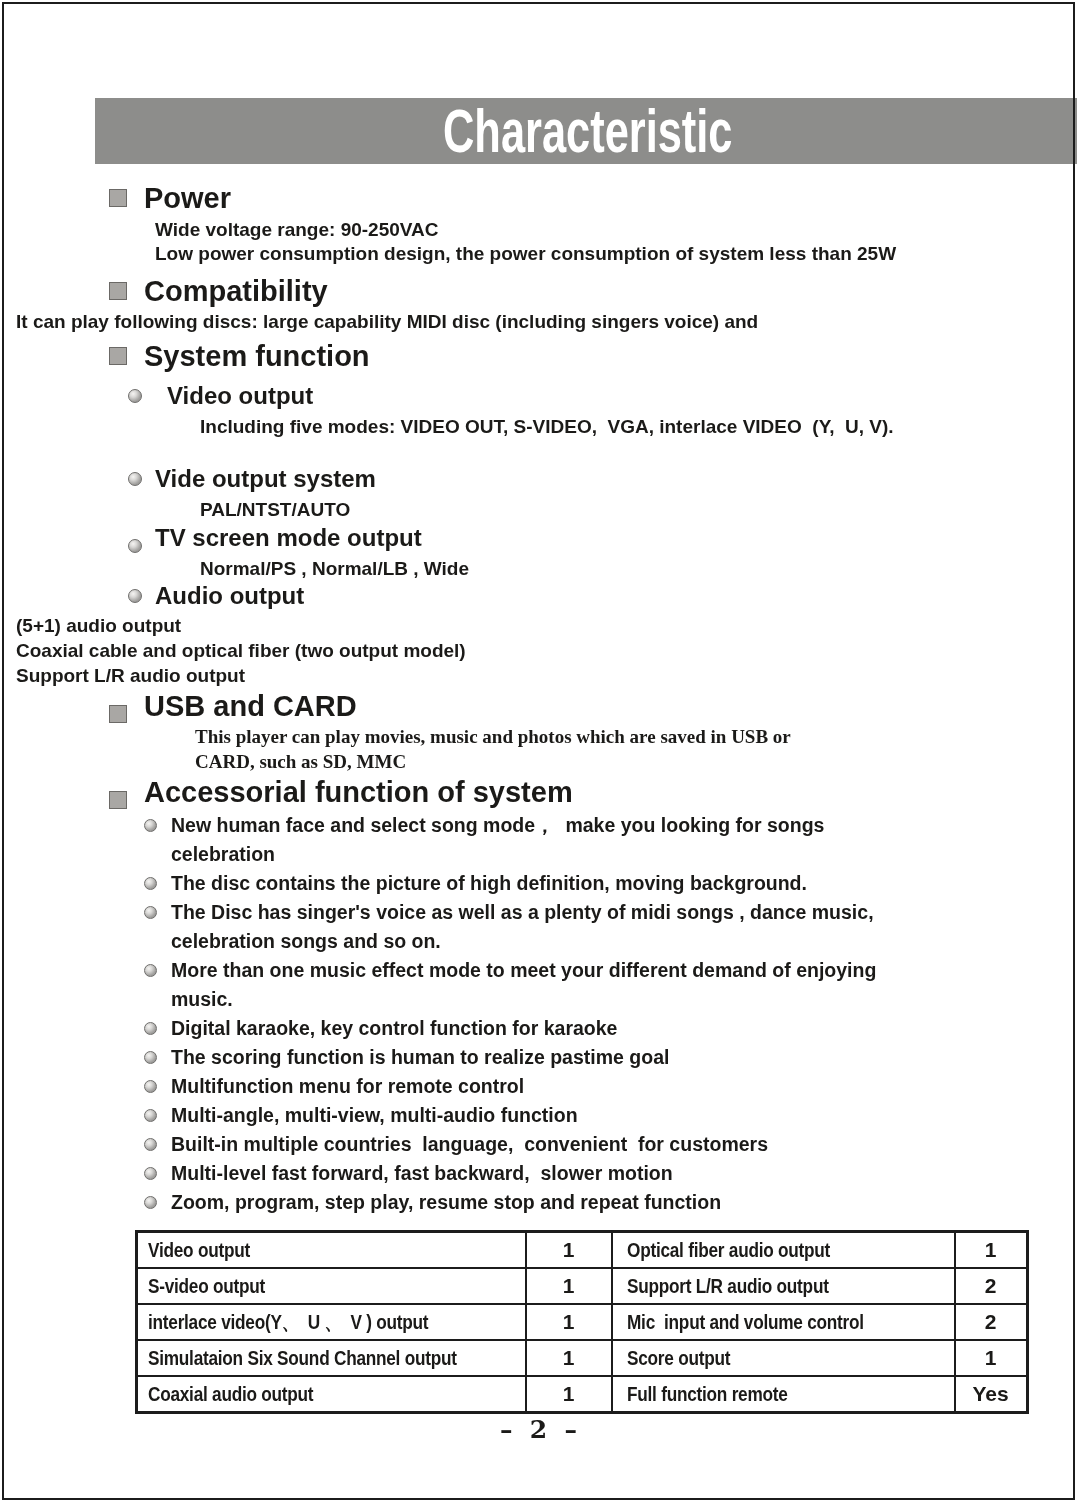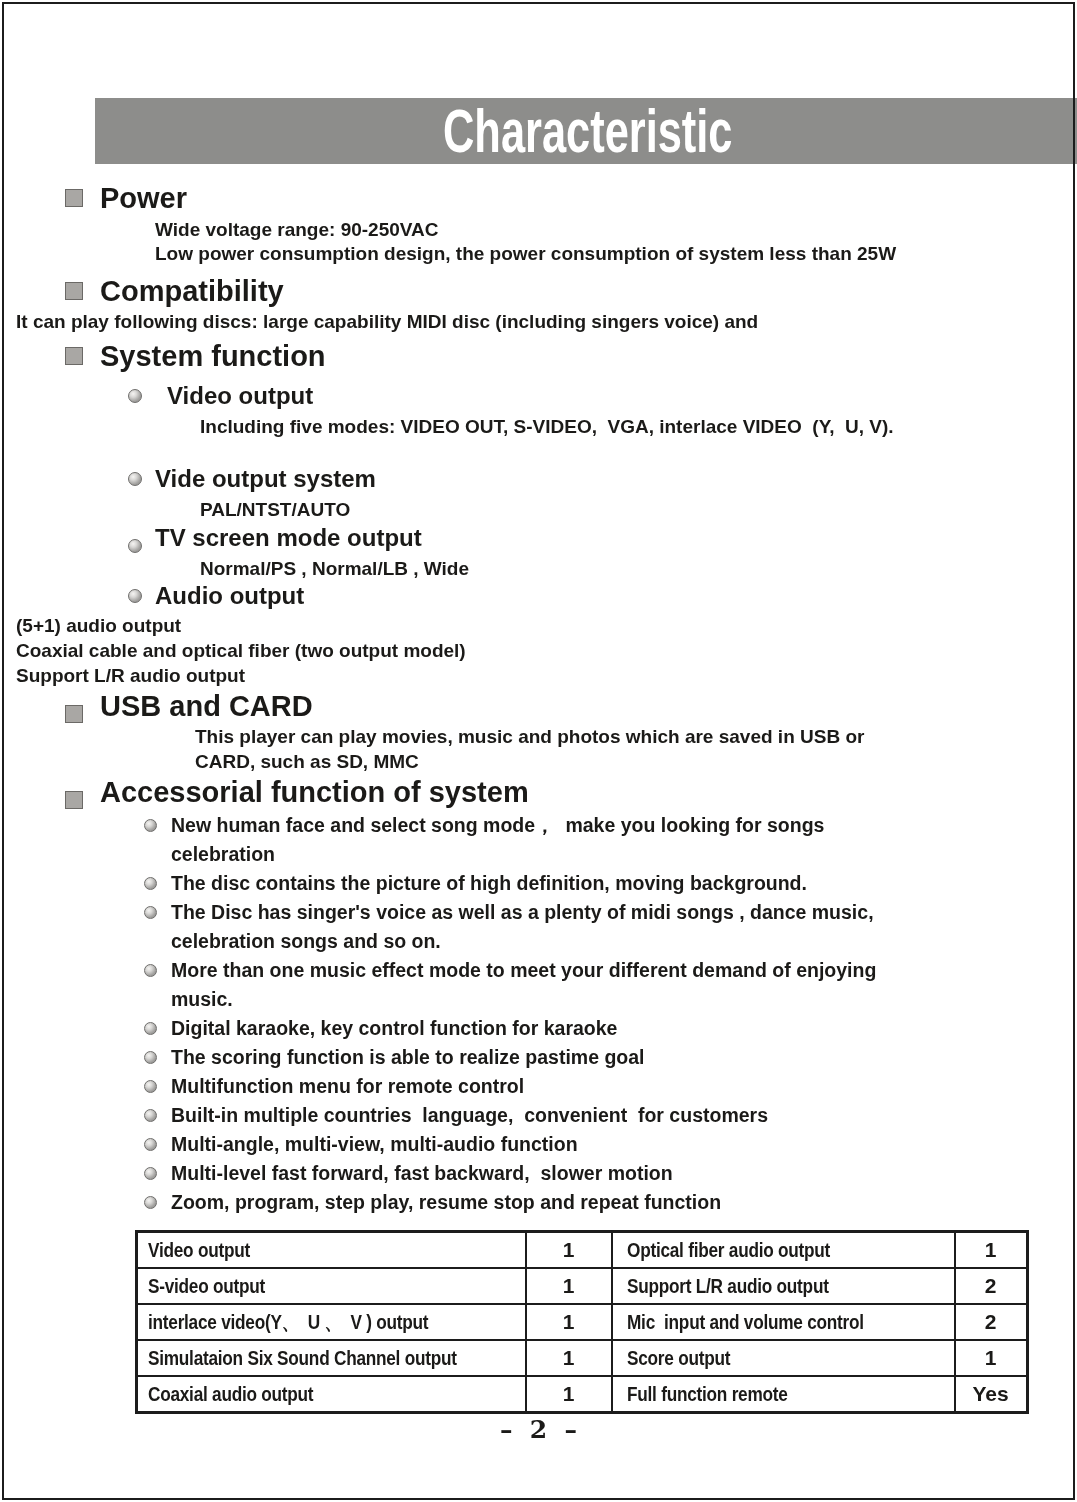--- a/index.html
+++ b/index.html
@@ -28,35 +28,35 @@
     color:#ffffff;
     font-size:62px; font-weight:700;
     line-height:1;
     transform:scaleX(0.70);
     white-space:nowrap;
     letter-spacing:0px;
   }
   
   .sec-head {
     display:flex; align-items:center; gap:17px;
-    padding-left:65px;
+    padding-left:109px;
   }
   .sq {
     width:18px; height:18px; flex:0 0 18px;
     background:#a9a7a4;
     border:1px solid #6b6966;
     box-sizing:border-box;
   }
   .sec-title {
     font-size:29px; font-weight:700; line-height:34px;
     margin:0; white-space:pre-wrap;
   }
   
   .sec-body { padding-left:155px; }
-  .sec-body.usb { padding-left:195px; }
+  .sec-body.usb { padding-left:195px;font-family:Liberation Serif, serif; }
   .line {
     font-size:19px; font-weight:700; line-height:24px;
     white-space:pre-wrap;
   }
   .line.usb { line-height:25px; }
   .discs-line {
     font-size:23px; font-weight:700; line-height:30px;
     white-space:pre-wrap;
   }
   
@@ -243,39 +243,39 @@
     </div>
     <div class="bullet-item">
       <span class="sphere"></span>
       <div class="bullet-lines">
         <div class="line">Digital karaoke, key control function for karaoke</div>
       </div>
     </div>
     <div class="bullet-item">
       <span class="sphere"></span>
       <div class="bullet-lines">
-        <div class="line">The scoring function is able to realize pastime goal</div>
+        <div class="line">The scoring function is human to realize pastime goal</div>
       </div>
     </div>
     <div class="bullet-item">
       <span class="sphere"></span>
       <div class="bullet-lines">
         <div class="line">Multifunction menu for remote control</div>
       </div>
     </div>
     <div class="bullet-item">
       <span class="sphere"></span>
       <div class="bullet-lines">
+        <div class="line">Multi-angle, multi-view, multi-audio function</div>
+      </div>
+    </div>
+    <div class="bullet-item">
+      <span class="sphere"></span>
+      <div class="bullet-lines">
         <div class="line">Built-in multiple countries  language,  convenient  for customers</div>
-      </div>
-    </div>
-    <div class="bullet-item">
-      <span class="sphere"></span>
-      <div class="bullet-lines">
-        <div class="line">Multi-angle, multi-view, multi-audio function</div>
       </div>
     </div>
     <div class="bullet-item">
       <span class="sphere"></span>
       <div class="bullet-lines">
         <div class="line">Multi-level fast forward, fast backward,  slower motion</div>
       </div>
     </div>
     <div class="bullet-item">
       <span class="sphere"></span>

